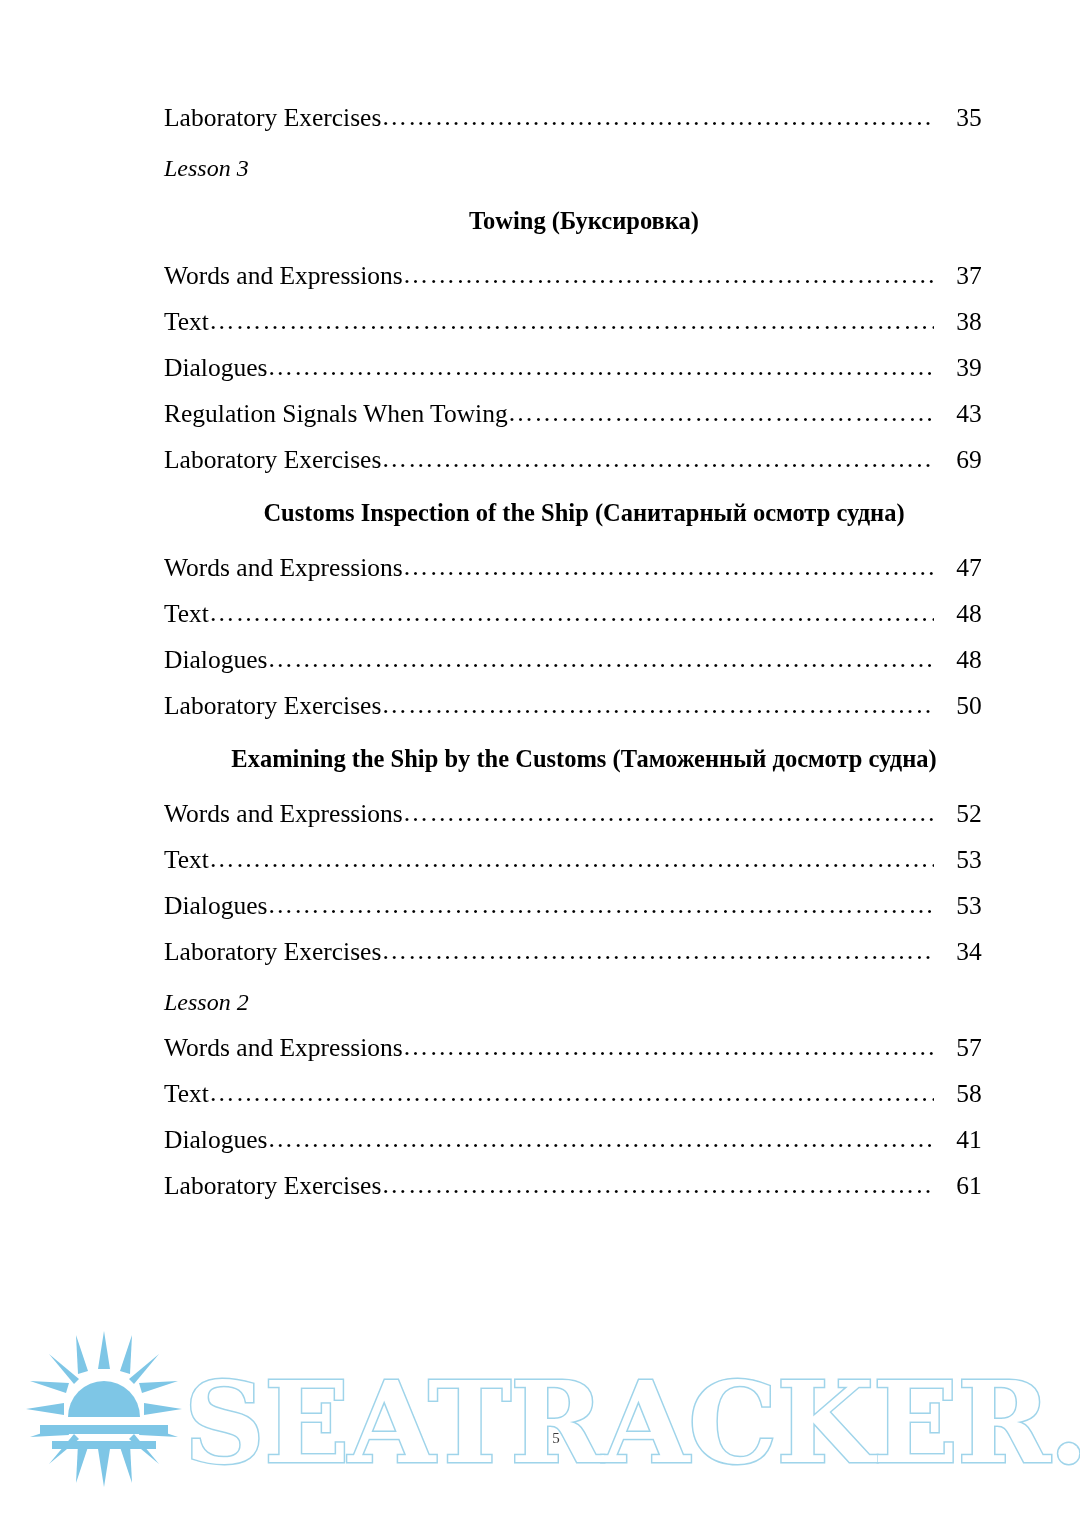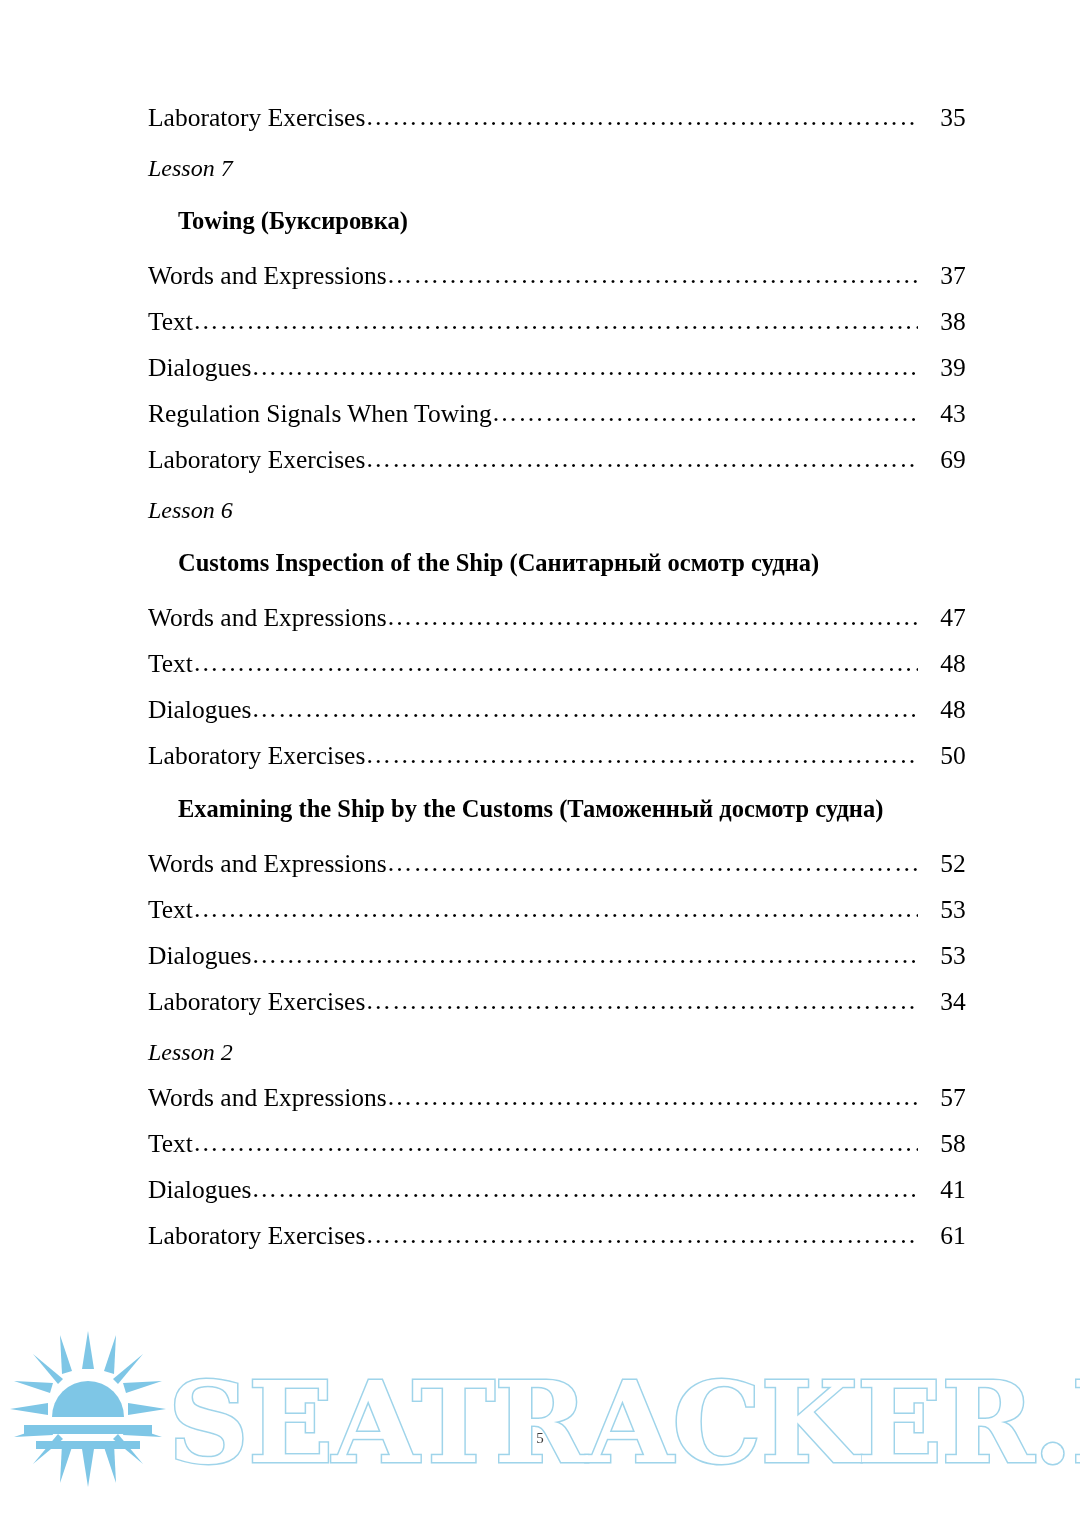--- a/index.html
+++ b/index.html
@@ -11,21 +11,21 @@
     width: 1080px;
     height: 1515px;
     position: relative;
     overflow: hidden;
     font-family: "Liberation Serif", serif;
     color: #000000;
   }
 
   .page {
     position: absolute;
-    left: 0; top: 0;
+    left: 16px; top: 0;
     width: 924px;
     height: 1515px;
   }
 
   .toc {
     position: absolute;
     left: 148px;
     top: 95px;
     width: 840px;
   }
@@ -59,21 +59,21 @@
   .lesson {
     font-size: 24px;
     font-style: italic;
     line-height: 46px;
     margin-top: 4px;
   }
 
   .section-title {
     font-size: 24.5px;
     font-weight: bold;
-    text-align: left;
+    text-align: center;
     line-height: 44px;
     padding: 8px 30px 10px 30px;
   }
 
   
   .watermark {
     position: absolute;
     left: 0;
     bottom: 8px;
     width: 1080px;
@@ -129,21 +129,21 @@
 <body>
 
 <div class="page">
 
   <div class="toc" id="toc">
       <div class="entry">
         <span class="label">Laboratory Exercises </span>
         <span class="leader">………………………………………………………………………………………………………………………………</span>
         <span class="pageno">35</span>
       </div>
-      <div class="lesson">Lesson 7</div>
+      <div class="lesson">Lesson 3</div>
       <div class="section-title">Towing (Буксировка)</div>
       <div class="entry">
         <span class="label">Words and Expressions</span>
         <span class="leader">………………………………………………………………………………………………………………………………</span>
         <span class="pageno">37</span>
       </div>
       <div class="entry">
         <span class="label">Text</span>
         <span class="leader">………………………………………………………………………………………………………………………………</span>
         <span class="pageno">38</span>
@@ -156,21 +156,20 @@
       <div class="entry">
         <span class="label">Regulation Signals When Towing</span>
         <span class="leader">………………………………………………………………………………………………………………………………</span>
         <span class="pageno">43</span>
       </div>
       <div class="entry">
         <span class="label">Laboratory Exercises</span>
         <span class="leader">………………………………………………………………………………………………………………………………</span>
         <span class="pageno">69</span>
       </div>
-      <div class="lesson">Lesson 6</div>
       <div class="section-title">Customs Inspection of the Ship (Санитарный осмотр судна)</div>
       <div class="entry">
         <span class="label">Words and Expressions</span>
         <span class="leader">………………………………………………………………………………………………………………………………</span>
         <span class="pageno">47</span>
       </div>
       <div class="entry">
         <span class="label">Text</span>
         <span class="leader">………………………………………………………………………………………………………………………………</span>
         <span class="pageno">48</span>

